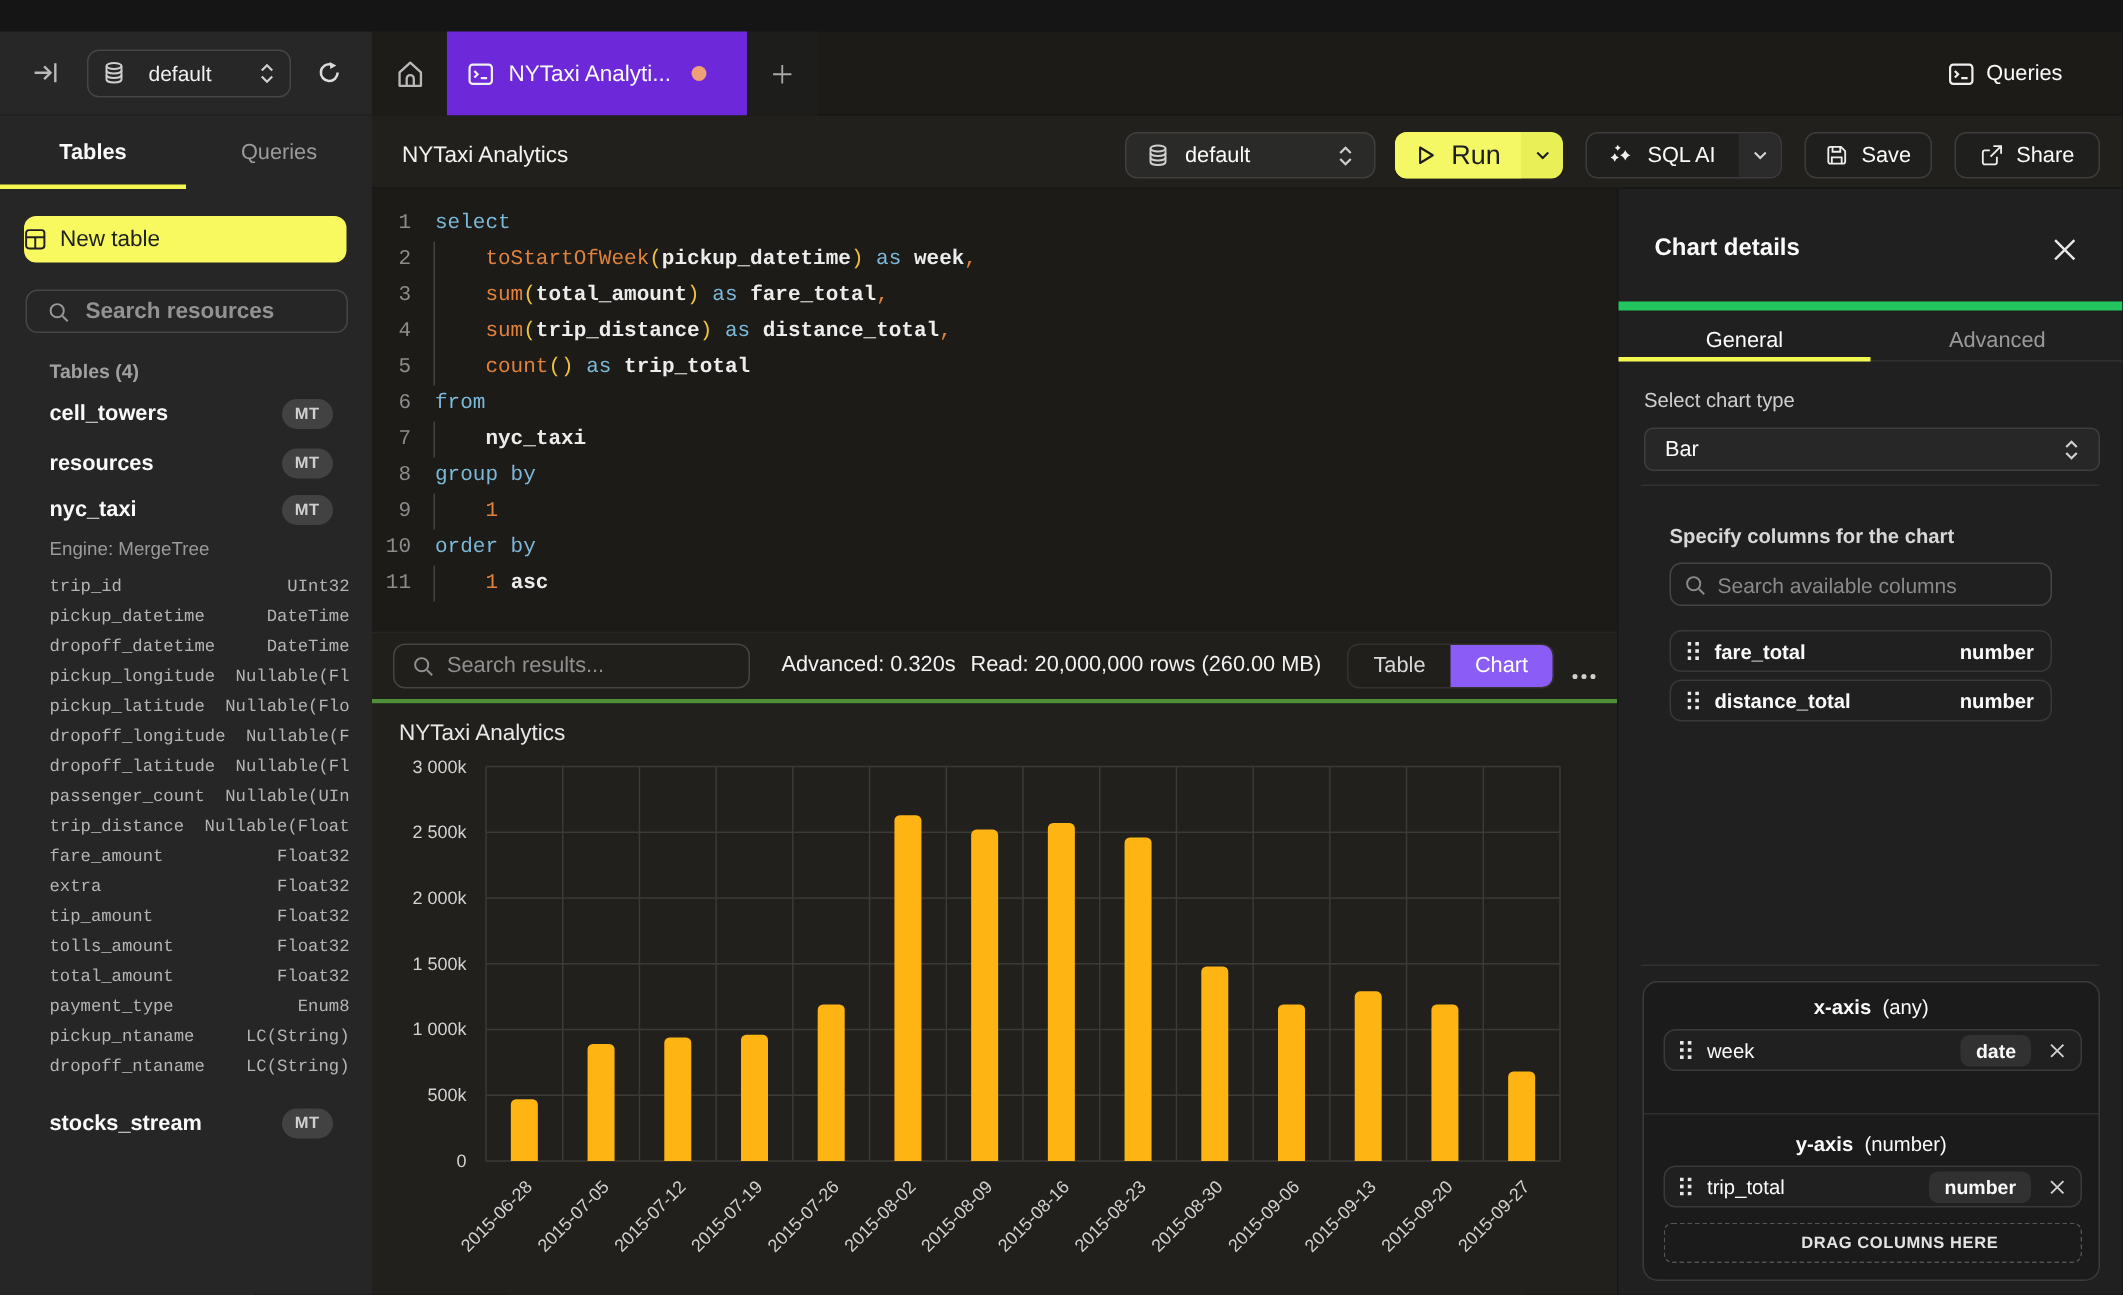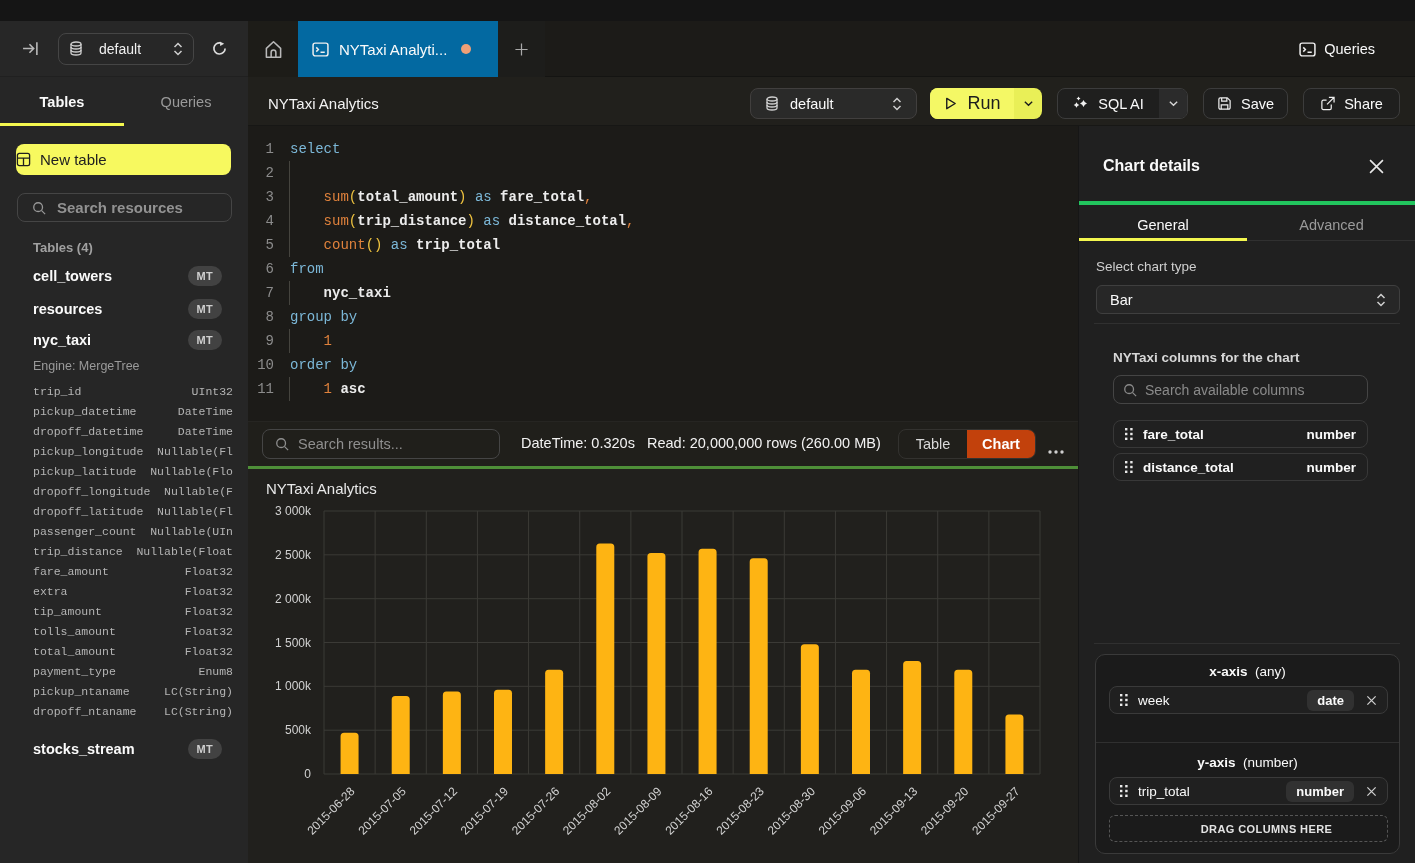--- a/index.html
+++ b/index.html
@@ -3,21 +3,21 @@
 <meta charset="utf-8">
 <style>
 * { margin:0; padding:0; box-sizing:border-box; }
 html,body { width:1415px; height:863px; overflow:hidden; background:#151515; font-family:"Liberation Sans",sans-serif; }
 .abs { position:absolute;margin-top:21px; }
 #app { position:relative; width:1415px; height:863px; }
 
 #topbar-left { left:0; top:0; width:248px; height:56px; background:#272727; border-bottom:1px solid #202020; display:flex; align-items:center; }
 #tabstrip { left:248px; top:0; width:1167px; height:56px; background:#1c1b18; border-bottom:1px solid #141412; }
 .tab-home { position:absolute; left:0; top:0; width:50px; height:56px; background:#1d1c18; display:flex; align-items:center; justify-content:center; }
-.tab-active { position:absolute; left:50px; top:0; width:200px; height:56px; background:#0369a1; display:flex; align-items:center; padding:0 14px; }
+.tab-active { position:absolute; left:50px; top:0; width:200px; height:56px; background:#6d28d9; display:flex; align-items:center; padding:0 14px; }
 .tab-plusarea { position:absolute; left:250px; top:0; width:47px; height:56px; background:#1d1d1b; display:flex; align-items:center; justify-content:center; }
 .tab-title { color:#fafafa; font-size:15px; margin-left:10px; white-space:nowrap; }
 .tab-dot { width:10px; height:10px; border-radius:50%; background:#efa077; margin-left:14px; }
 #queries-btn { position:absolute; right:40px; top:0; height:56px; display:flex; align-items:center; color:#fafafa; font-size:14.5px; }
 #queries-btn svg { margin-right:8px; }
 
 .sel { display:flex; align-items:center; border:1px solid #454545; border-radius:8px; background:transparent; color:#f0f0f0; font-size:14px; }
 #topsel { margin-left:19px; width:136px; height:32px; padding:0 10px; }
 #topsel .lbl { margin-left:16px; flex:1; }
 
@@ -66,32 +66,32 @@
 .cm { color:#e0823c; font-weight:400; }
 .nu { color:#e0823c; font-weight:400; }
 .guide { position:absolute; left:41px; width:1px; background:#45443e; }
 
 #toolbar { left:248px; top:400px; width:830px; height:45px; background:#201f1b; border-top:1px solid #262522; }
 #res-search { position:absolute; left:14px; top:7px; width:238px; height:30px; border:1px solid #454545; border-radius:8px; display:flex; align-items:center; padding:0 12px; color:#8f8f8f; font-size:14.5px; }
 #res-search svg { margin-right:9px; }
 .stat { position:absolute; top:13px; color:#f2f2f2; font-size:14.5px; }
 #seg { position:absolute; left:650px; top:7px; width:138px; height:30px; background:transparent; border:1px solid #33322f; border-radius:8px; display:flex; }
 #seg .s { flex:1; display:flex; align-items:center; justify-content:center; color:#d9d9d9; font-size:14.5px; border-radius:7px; }
-#seg .on { background:#c2410c; font-weight:700; color:#ffffff; border-radius:0 7px 7px 0; }
+#seg .on { background:#8b5cf6; font-weight:400; color:#ffffff; border-radius:0 7px 7px 0; }
 #dots3 { position:absolute; left:800px; top:19px; }
 #greenline { left:248px; top:445px; width:830px; height:3px; background:#4e8f38; }
 
 #chart { left:248px; top:448px; width:830px; height:415px; background:#21201d; }
 #chart h2 { position:absolute; left:18px; top:11px; font-size:15px; font-weight:400; color:#e8e8e8; }
 
 #panel { left:1078px; top:105px; width:337px; height:758px; background:#202020; border-left:1px solid #161616; }
 #panel-head { position:absolute; left:0; top:0; width:100%; height:77px; }
 #panel-head .t { position:absolute; left:24px; top:31px; font-size:16px; font-weight:700; color:#fafafa; }
 #panel-close { position:absolute; right:31px; top:33px; }
-#panel-tabs { position:absolute; left:0; top:75px; width:100%; height:40px; border-top:4px solid #22c55e; border-bottom:1px solid #303030; }
+#panel-tabs { position:absolute; left:0; top:75px; width:100%; height:40px; border-top:6px solid #22c55e; border-bottom:1px solid #303030; }
 #panel-tabs .pt { position:absolute; top:0; width:168px; height:39px; display:flex; align-items:center; justify-content:center; font-size:14.5px; color:#fafafa; }
 #panel-tabs .pt.in { color:#9a9a9a; left:168px; width:169px; }
 #panel-tabs .ul { position:absolute; left:0; bottom:-1px; width:168px; height:3px; background:#f4f74f; }
 .plbl { position:absolute; color:#d7d7d7; font-size:13.5px; font-weight:700; }
 #chtype { position:absolute; left:17px; top:159px; width:304px; height:29px; background:#272727; border:1px solid #3f3f3f; border-radius:6px; display:flex; align-items:center; padding:0 13px; color:#fafafa; font-size:14.5px; }
 #chtype .lbl { flex:1; }
 .pdiv { position:absolute; left:15px; width:306px; height:1px; background:#303030; }
 #col-search { position:absolute; left:34px; top:249px; width:255px; height:29px; border:1px solid #454545; border-radius:8px; display:flex; align-items:center; padding:0 9px; color:#8a8a8a; font-size:14px; }
 #col-search svg { margin-right:8px; }
 .crow { position:absolute; left:34px; width:255px; height:28px; border:1px solid #383838; border-radius:8px; display:flex; align-items:center; padding:0 11px; }
@@ -328,20 +328,21 @@
 </div>
 
 <div id="editor" class="abs">
   <div class="guide" style="top:35px;height:96px"></div>
   <div class="guide" style="top:155px;height:24px"></div>
   <div class="guide" style="top:203px;height:24px"></div>
   <div class="guide" style="top:251px;height:24px"></div>
   <div class="ln" style="top:11px">1</div>
       <div class="cl" style="top:11px"><span class="kw">select</span></div>
   <div class="ln" style="top:35px">2</div>
+      <div class="cl" style="top:35px">    <span class="fn">toStartOfWeek</span><span class="pr">(</span>pickup_datetime<span class="pr">)</span> <span class="kw">as</span> week<span class="cm">,</span></div>
   <div class="ln" style="top:59px">3</div>
       <div class="cl" style="top:59px">    <span class="fn">sum</span><span class="pr">(</span>total_amount<span class="pr">)</span> <span class="kw">as</span> fare_total<span class="cm">,</span></div>
   <div class="ln" style="top:83px">4</div>
       <div class="cl" style="top:83px">    <span class="fn">sum</span><span class="pr">(</span>trip_distance<span class="pr">)</span> <span class="kw">as</span> distance_total<span class="cm">,</span></div>
   <div class="ln" style="top:107px">5</div>
       <div class="cl" style="top:107px">    <span class="fn">count</span><span class="pr">()</span> <span class="kw">as</span> trip_total</div>
   <div class="ln" style="top:131px">6</div>
       <div class="cl" style="top:131px"><span class="kw">from</span></div>
   <div class="ln" style="top:155px">7</div>
       <div class="cl" style="top:155px">    nyc_taxi</div>
@@ -356,21 +357,21 @@
 </div>
 
 <div id="toolbar" class="abs">
   <div id="res-search">
     <svg width="14" height="14" viewBox="0 0 16 16" fill="none" stroke="#8f8f8f" stroke-width="1.5">
           <circle cx="7" cy="7" r="5"></circle>
           <path d="M11 11l4 4"></path>
         </svg>
     Search results...
   </div>
-  <div class="stat" style="left:273px">DateTime: 0.320s</div>
+  <div class="stat" style="left:273px">Advanced: 0.320s</div>
   <div class="stat" style="left:399px">Read: 20,000,000 rows (260.00 MB)</div>
   <div id="seg">
         <div class="s">Table</div>
         <div class="s on">Chart</div>
       </div>
   <div id="dots3"><svg width="16" height="6" viewBox="0 0 16 6">
           <circle cx="2" cy="3" r="1.7" fill="#cfcfcf"></circle>
           <circle cx="8" cy="3" r="1.7" fill="#cfcfcf"></circle>
           <circle cx="14" cy="3" r="1.7" fill="#cfcfcf"></circle>
         </svg></div>
@@ -453,21 +454,21 @@
     <div class="ul"></div>
   </div>
   <div class="plbl" style="left:17px;top:133px;font-weight:400;color:#cfcfcf">Select chart type</div>
   <div id="chtype">
     <span class="lbl">Bar</span>
     <svg width="10" height="14" viewBox="0 0 10 14" fill="none" stroke="#cfcfcf" stroke-width="1.5">
           <path d="M1.5 5l3.5-3.5L8.5 5M1.5 9l3.5 3.5L8.5 9"></path>
         </svg>
   </div>
   <div class="pdiv" style="top:197px"></div>
-  <div class="plbl" style="left:34px;top:224px">NYTaxi columns for the chart</div>
+  <div class="plbl" style="left:34px;top:224px">Specify columns for the chart</div>
   <div id="col-search">
     <svg width="14" height="14" viewBox="0 0 16 16" fill="none" stroke="#8a8a8a" stroke-width="1.5">
           <circle cx="7" cy="7" r="5"></circle>
           <path d="M11 11l4 4"></path>
         </svg>
     Search available columns
   </div>
   <div class="crow" style="top:294px">
     <svg width="8" height="12" viewBox="0 0 8 12" fill="#e9e9e9">
           <rect x="0" y="0" width="2.4" height="2.4"></rect>

